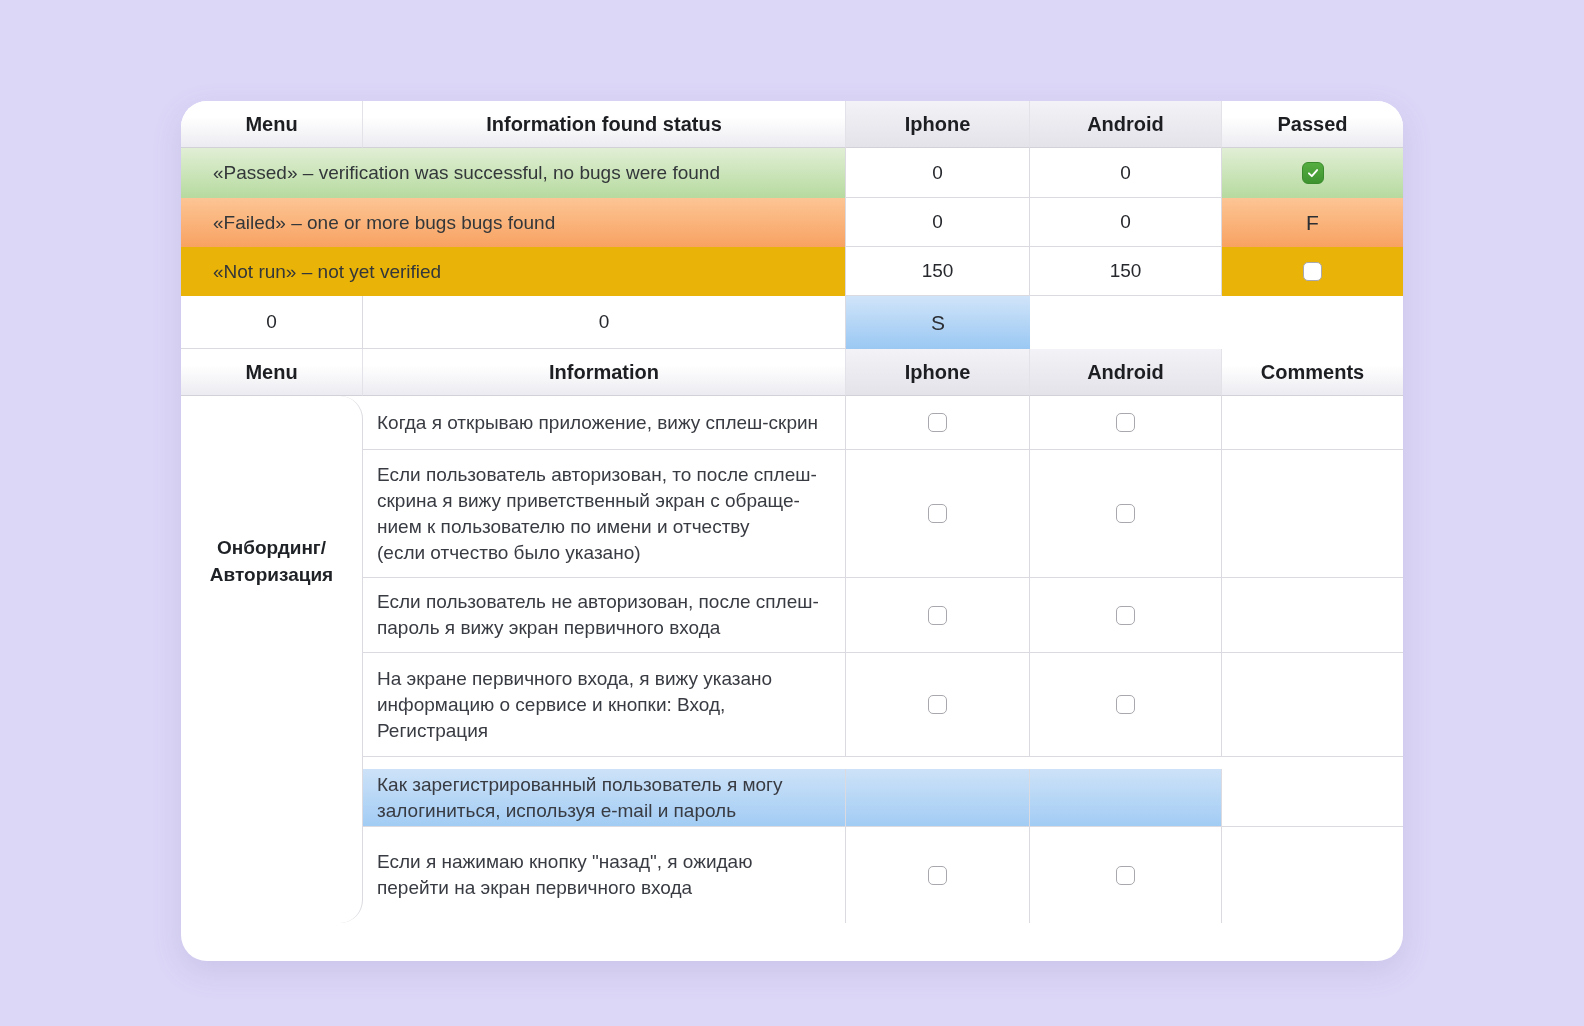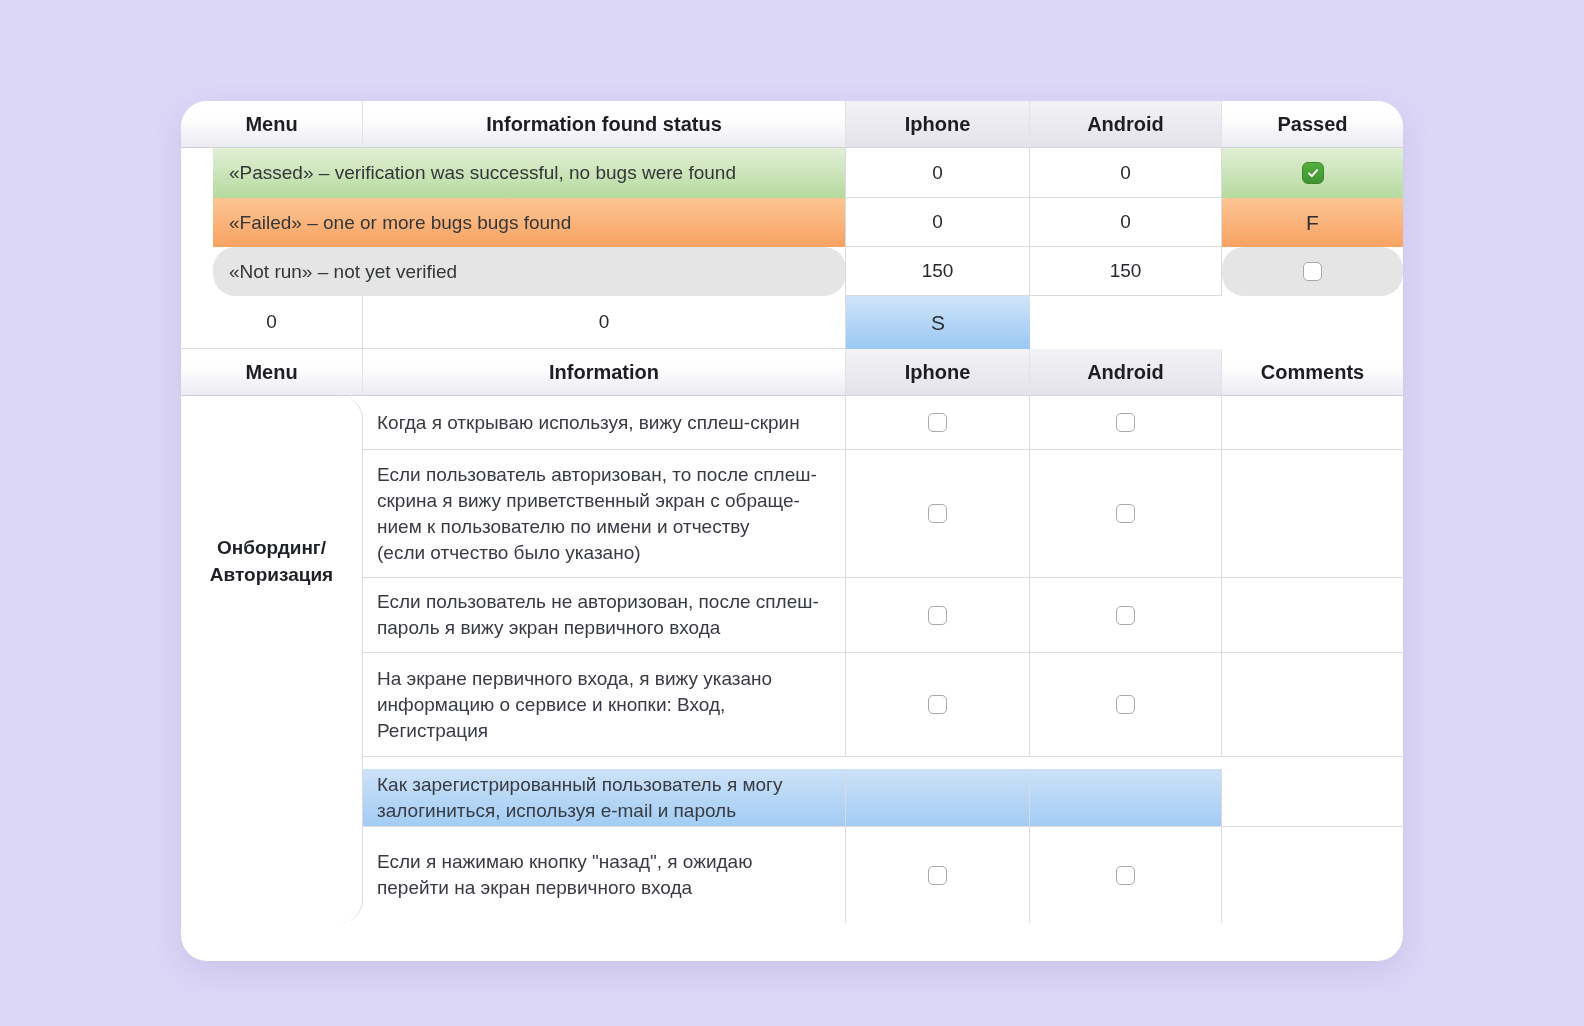--- a/index.html
+++ b/index.html
@@ -19,26 +19,26 @@
   .t2{grid-template-rows:47px 54px 128px 75px 104px 70px 96px;}
   .cell{display:flex;align-items:center;justify-content:center;box-sizing:border-box;}
   .hdr{
     font-weight:bold;font-size:20px;color:#1c1e22;
     background:linear-gradient(180deg,#ffffff 35%,#ecebf1 100%);
     border-bottom:1px solid #d2d1d8;border-right:1px solid #e3e2e8;
   }
   .hdr.gray{background:linear-gradient(180deg,#f3f2f6 0%,#e4e3ea 100%);}
   .hdr.last{border-right:none;}
   .label-cell{
-    grid-column:1 / 3;justify-content:flex-start;padding-left:16px;
-    font-size:19px;color:#33373a;margin-left:32px;
+    grid-column:1 / 3;justify-content:flex-start;padding-left:32px;
+    font-size:19px;color:#33373a;
   }
   .row-green{background:linear-gradient(180deg,#e1efd5 0%,#b6da9f 100%);}
   .row-orange{background:linear-gradient(180deg,#fcc594 0%,#f8a262 100%);}
-  .row-white{background:#e5e5e5;border-radius:22px;}
+  .row-white{background:#eab308;}
   .row-blue{background:linear-gradient(180deg,#d0e4f9 0%,#9ac8f3 100%);}
   .num{
     font-size:19px;color:#26282d;background:#fff;
     border-right:1px solid #dadae0;border-bottom:1px solid #dadae0;
   }
   .num.first{border-left:1px solid #dadae0;margin-left:-1px;}
   .letter{font-size:21px;color:#2b2e33;}
   .cb{
     width:19px;height:19px;border-radius:5px;background:#fff;
     border:1.6px solid #a8a8ae;box-sizing:border-box;
@@ -110,21 +110,21 @@
   <div class="tbl t2">
     <div class="cell hdr" style="grid-row:1">Menu</div>
     <div class="cell hdr" style="grid-row:1">Information</div>
     <div class="cell hdr gray" style="grid-row:1">Iphone</div>
     <div class="cell hdr gray" style="grid-row:1">Android</div>
     <div class="cell hdr last" style="grid-row:1">Comments</div>
 
     <div class="menu-merged">Онбординг/
 Авторизация</div>
 
-    <div class="cell info-cell" style="grid-row:2;grid-column:2">Когда я открываю используя, вижу сплеш-скрин</div>
+    <div class="cell info-cell" style="grid-row:2;grid-column:2">Когда я открываю приложение, вижу сплеш-скрин</div>
     <div class="cell chk-cell" style="grid-row:2;grid-column:3">
         <div class="cb"></div>
       </div>
     <div class="cell chk-cell" style="grid-row:2;grid-column:4">
         <div class="cb"></div>
       </div>
     <div class="cell com-cell" style="grid-row:2;grid-column:5"></div>
 
     <div class="cell info-cell" style="grid-row:3;grid-column:2">Если пользователь авторизован, то после сплеш-
 скрина я вижу приветственный экран с обраще-

